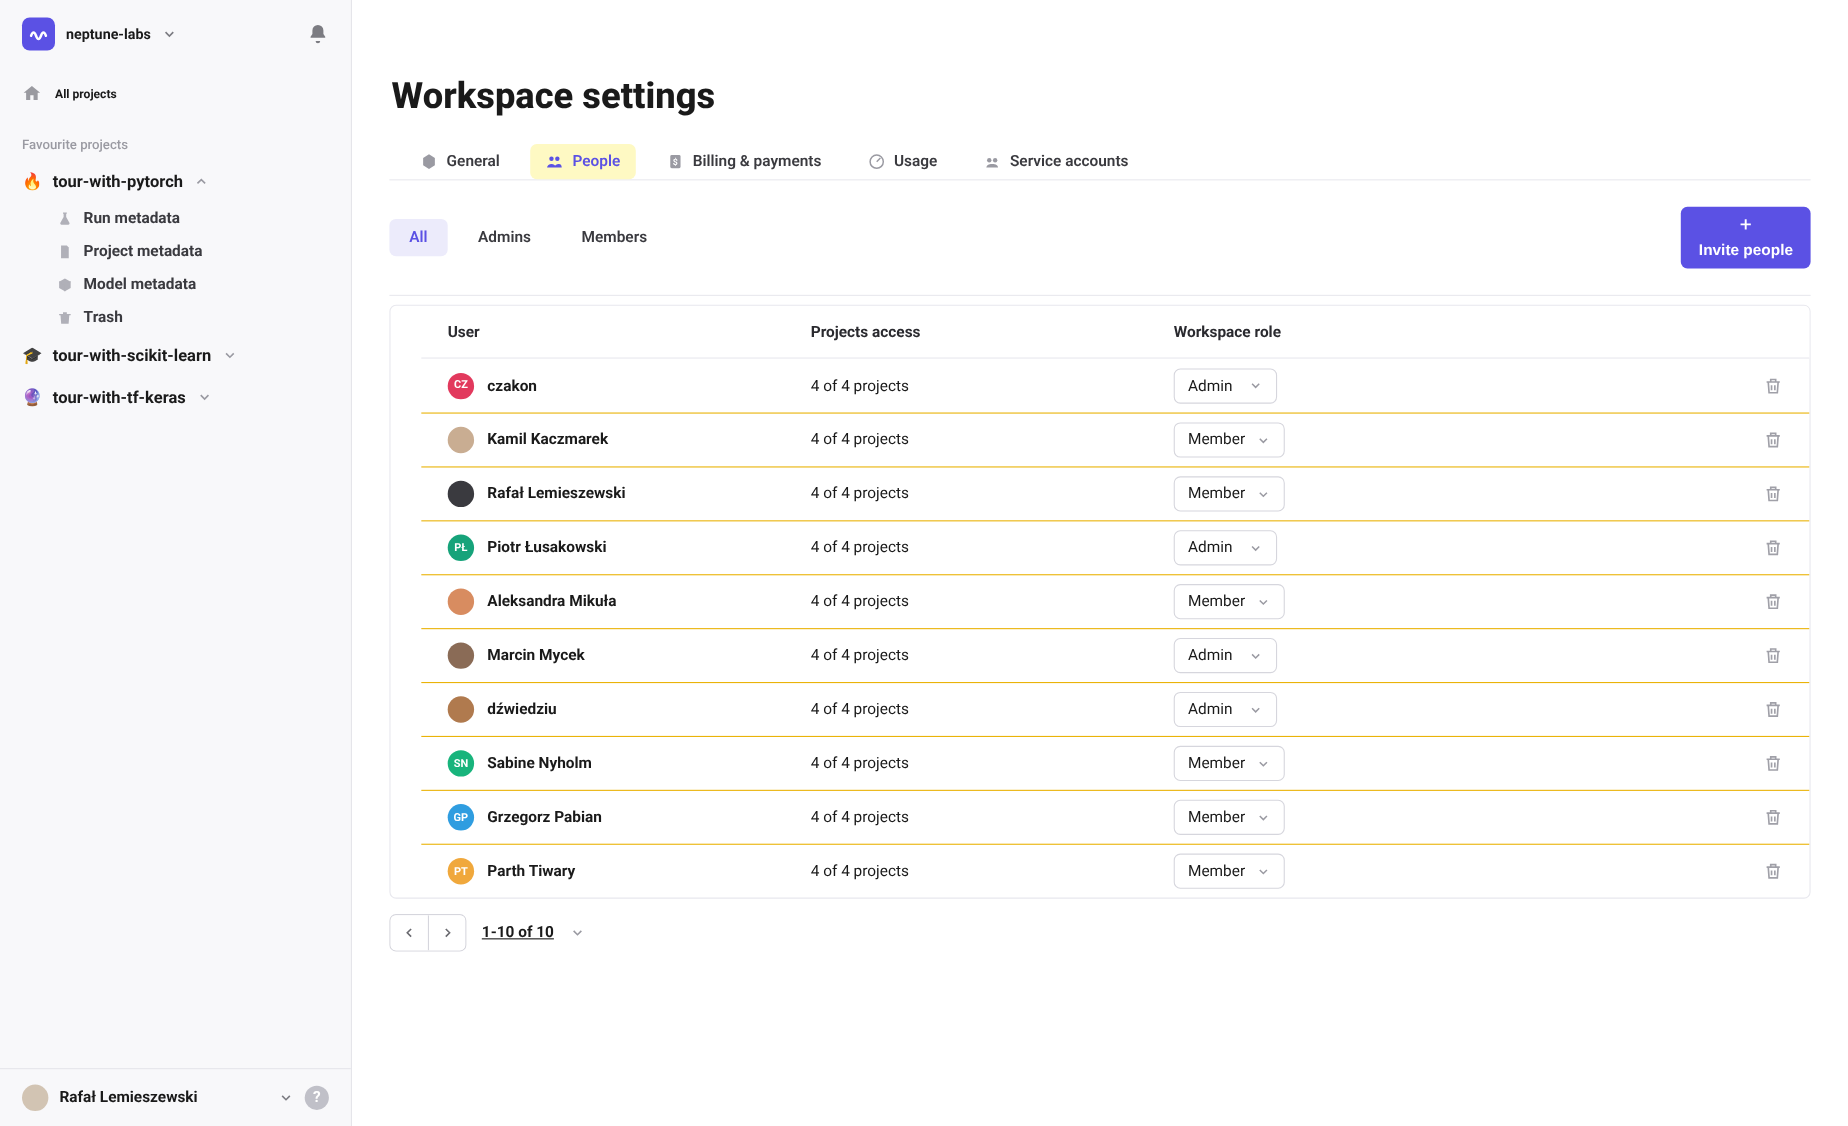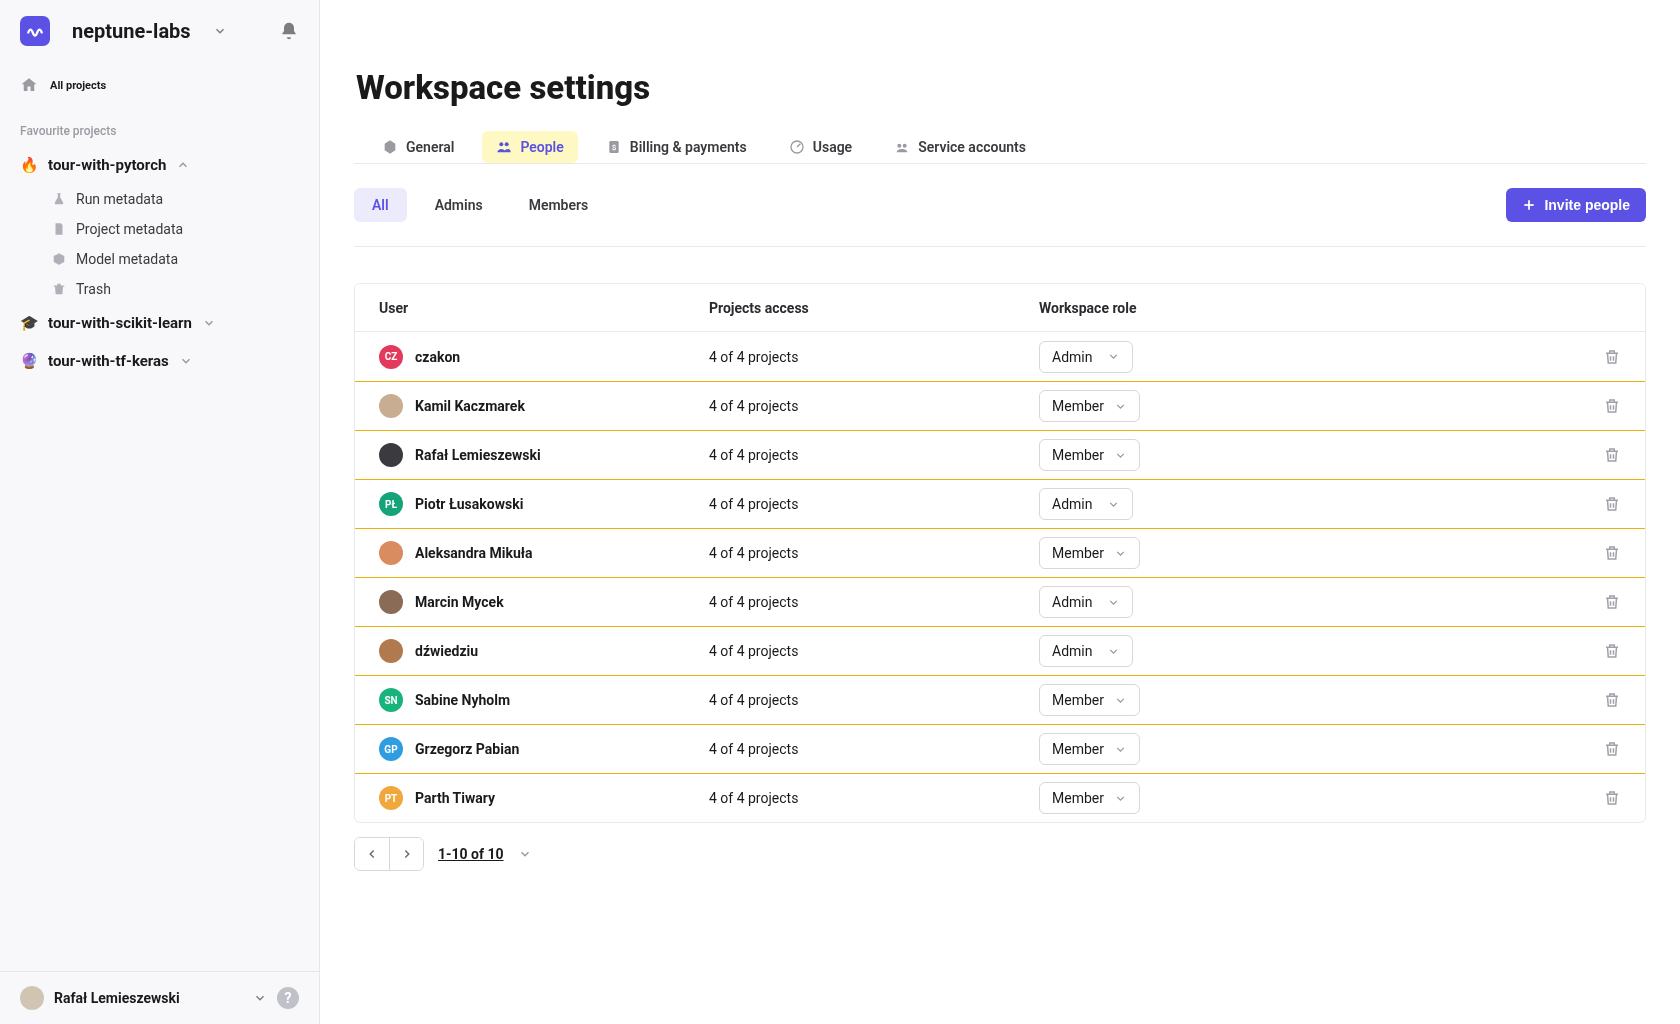--- a/index.html
+++ b/index.html
@@ -23,22 +23,22 @@
     display: flex;
     flex-direction: column;
   }
   .sb-header {
     display: flex;
     align-items: center;
     justify-content: space-between;
     padding: 16px 20px;
   }
   .sb-workspace {
-    display: flex; align-items: center; gap: 22px;
-    font-weight: 700; font-size: 20px; cursor: pointer;
+    display: flex; align-items: center; gap: 10px;
+    font-weight: 700; font-size: 13px; cursor: pointer;
   }
   .sb-logo {
     width: 30px; height: 30px; border-radius: 7px;
     background: #5b51e4; display: flex; align-items: center; justify-content: center;
     color: #fff;
   }
   .chev { width: 14px; height: 14px; stroke: #7c7c82; }
   .sb-bell { color: #7c7c82; cursor: pointer; }
   .sb-allprojects {
     display: flex; align-items: center; gap: 12px;
@@ -51,21 +51,21 @@
     padding: 16px 20px 8px; font-size: 12px; color: #9a9aa2; font-weight: 500;
   }
 
   .sb-proj {
     display: flex; align-items: center; gap: 10px;
     padding: 10px 20px; font-weight: 700; font-size: 15px; cursor: pointer;
   }
   .sb-proj .emoji { width: 18px; text-align: center; font-size: 15px; }
   .sb-sub {
     display: flex; align-items: center; gap: 10px;
-    padding: 7px 20px 7px 52px; font-weight: 400; font-size: 14px;
+    padding: 7px 20px 7px 52px; font-weight: 700; font-size: 14px;
     color: #3a3a3f; cursor: pointer;
   }
   .sb-sub .ico { color: #b0b0b8; }
 
   .sb-footer {
     margin-top: auto;
     border-top: 1px solid #e5e5ea;
     padding: 14px 20px;
     display: flex; align-items: center; gap: 10px;
   }
@@ -106,24 +106,25 @@
     padding: 9px 18px; border-radius: 6px; font-weight: 600; font-size: 14px;
     color: #3a3a3f; cursor: pointer;
   }
   .pill.active { background: #ecebfb; color: #5b51e4; }
 
   .btn-primary {
     display: flex; align-items: center; gap: 8px;
     background: #5b51e4; color: #fff; border: none;
     padding: 9px 16px; border-radius: 6px; font-weight: 600; font-size: 14px;
     cursor: pointer;
+    flex-direction: column;
   }
 
   
-  .tbl { border: 1px solid #e8e8ee; border-radius: 6px; overflow: hidden; margin-top: 36px; }
+  .tbl { border: 1px solid #e8e8ee; border-radius: 6px; overflow: hidden; margin-top: 8px; padding-left: 28px; }
   .thead, .trow {
     display: grid;
     grid-template-columns: 330px 330px 1fr 60px;
     align-items: center;
     padding: 0 24px;
   }
   .thead {
     height: 48px; background: #fff; font-weight: 700; font-size: 14px; color: #2a2a2f;
     border-bottom: 1px solid #e8e8ee;
   }

